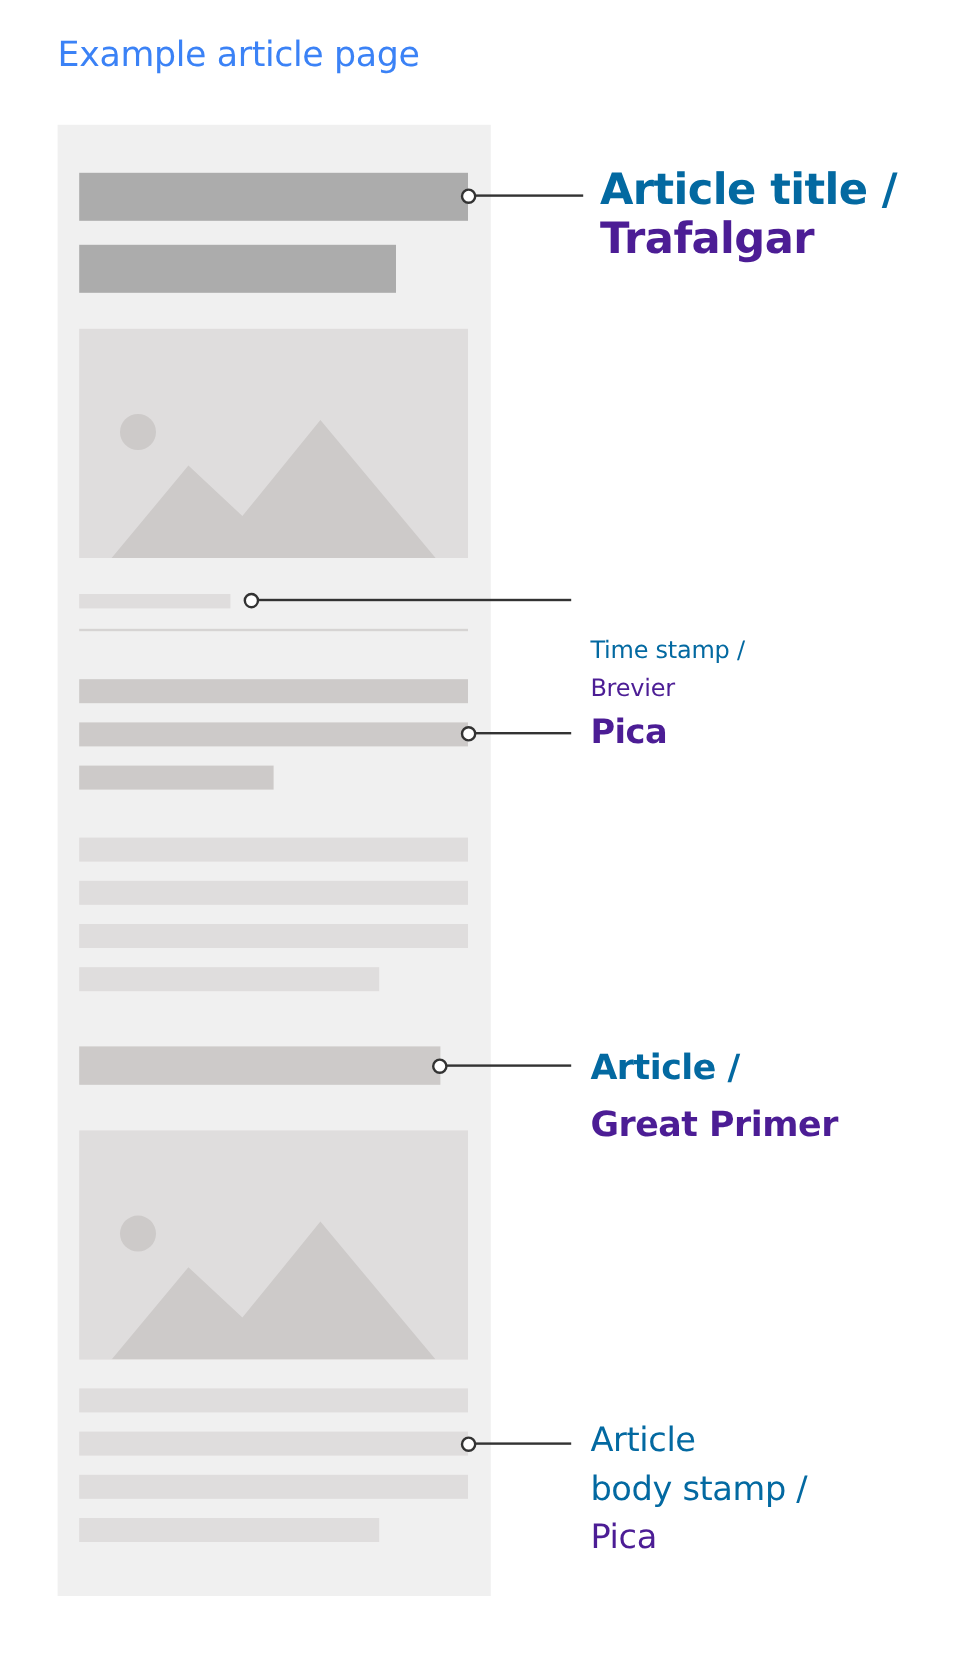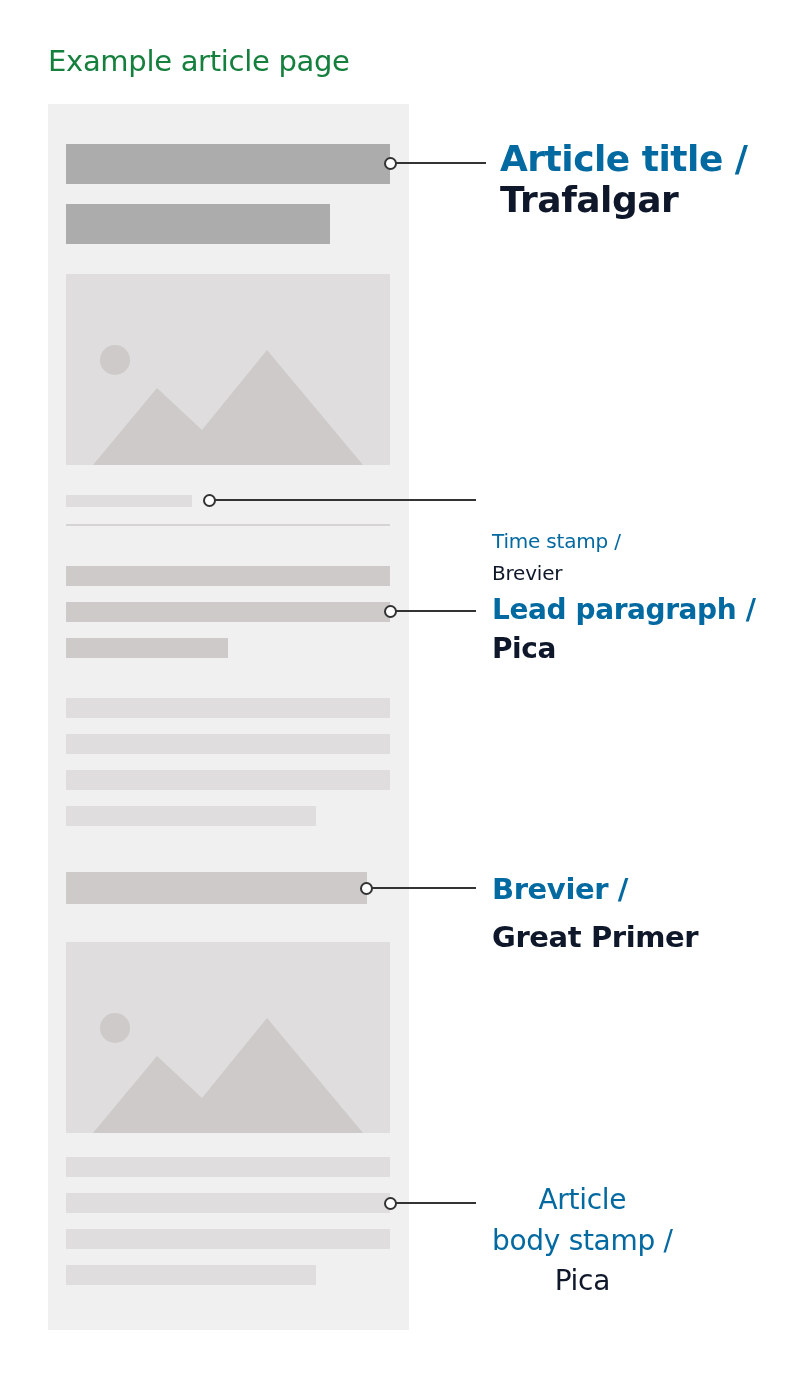--- a/index.html
+++ b/index.html
@@ -1,29 +1,29 @@
 <!DOCTYPE html>
 <html><head>
   <meta charset="utf-8">
   <style>
     html, body { margin: 0; padding: 0; background: #ffffff; }
     body { width: 800px; height: 1386px; position: relative; overflow: hidden;
            font-family: "DejaVu Sans", sans-serif; color: #333333; }
     .abs { position: absolute; }
-    .page-title { left: 48px; top: 44px; font-size: 29px; font-weight: normal; color: #15803d; white-space: nowrap; letter-spacing: -0.3px; }
+    .page-title { left: 48px; top: 28px; font-size: 29px; font-weight: normal; color: #3b82f6; white-space: nowrap; letter-spacing: -0.3px; }
     .frame { left: 48px; top: 104px; width: 361px; height: 1226px; background: #f0f0f0; }
     .blk { position: absolute; }
     .dark { background: #acacac; }
     .mid { background: #cdcac9; }
     .light { background: #dfdddd; }
     .img { position: absolute; background: #dfdddd; overflow: hidden; }
     .conn { position: absolute; height: 2px; background: #333333; }
     .dot { position: absolute; width: 9px; height: 9px; border: 2px solid #333333; border-radius: 50%; background: #ffffff; }
     .label { position: absolute; white-space: nowrap; line-height: 1.15; }
-    .label .orange { color: #0f172a; display: block; }
+    .label .orange { color: #4c1d95; display: block; }
     .label .black { color: #0369a1; display: block; }
     .big { font-size: 36px; font-weight: bold; letter-spacing: -0.5px; }
     .medium { font-size: 28px; font-weight: bold; letter-spacing: -0.4px; }
     .small { font-size: 20px; line-height: 1.6; letter-spacing: -0.2px; margin-top: 40px; }
     .body { font-size: 28px; letter-spacing: -0.3px; line-height: 1.45; }
   </style>
 </head>
 <body>
 
 <div class="abs page-title">Example article page</div>
@@ -86,26 +86,25 @@
   <span class="black">Article title /</span>
   <span class="orange">Trafalgar</span>
 </div>
 
 <div class="label small" style="left:492px; top:485px;">
   <span class="black">Time stamp /</span>
   <span class="orange">Brevier</span>
 </div>
 
 <div class="label medium" style="left:492px; top:590px; line-height:1.4;">
-  <span class="black">Lead paragraph /</span>
   <span class="orange">Pica</span>
 </div>
 
 <div class="label medium" style="left:492px; top:866px; font-size:29px; line-height:1.65;">
-  <span class="black">Brevier /</span>
+  <span class="black">Article /</span>
   <span class="orange">Great Primer</span>
 </div>
 
-<div class="label body" style="left:492px; top:1180px;text-align:center;">
+<div class="label body" style="left:492px; top:1180px;">
   <span class="black">Article</span>
   <span class="black">body stamp /</span>
   <span class="orange">Pica</span>
 </div>
 
 </body></html>

